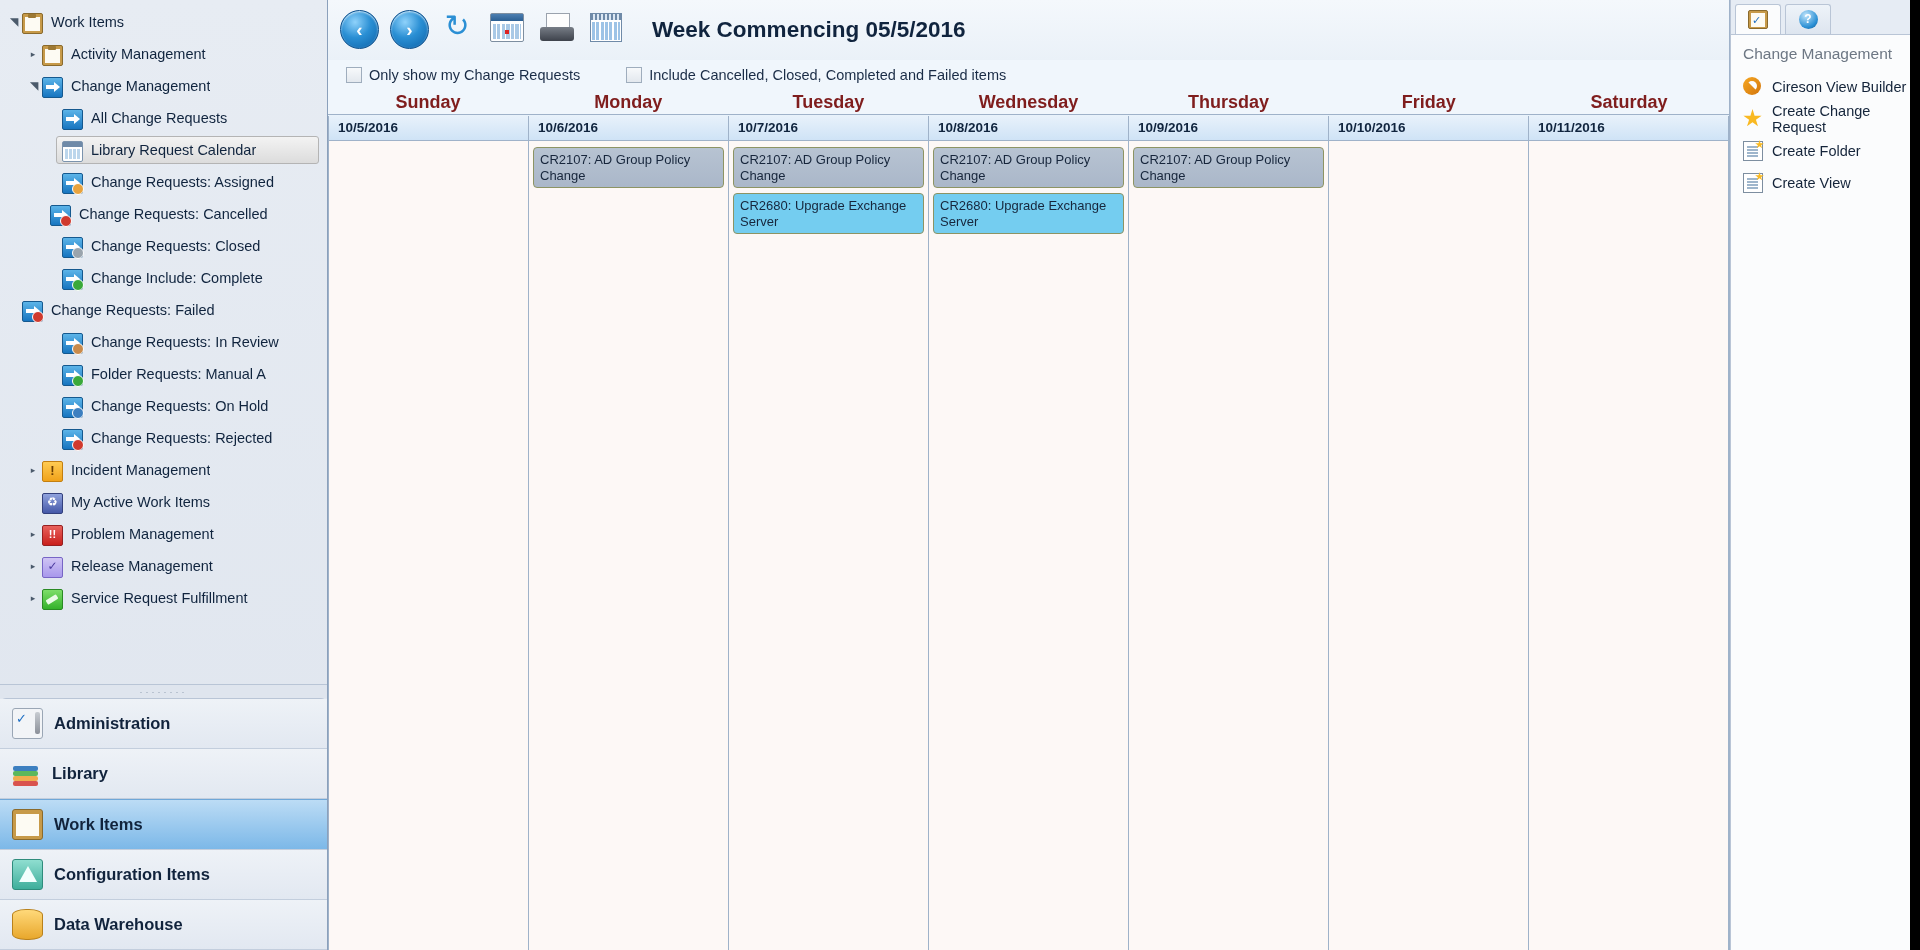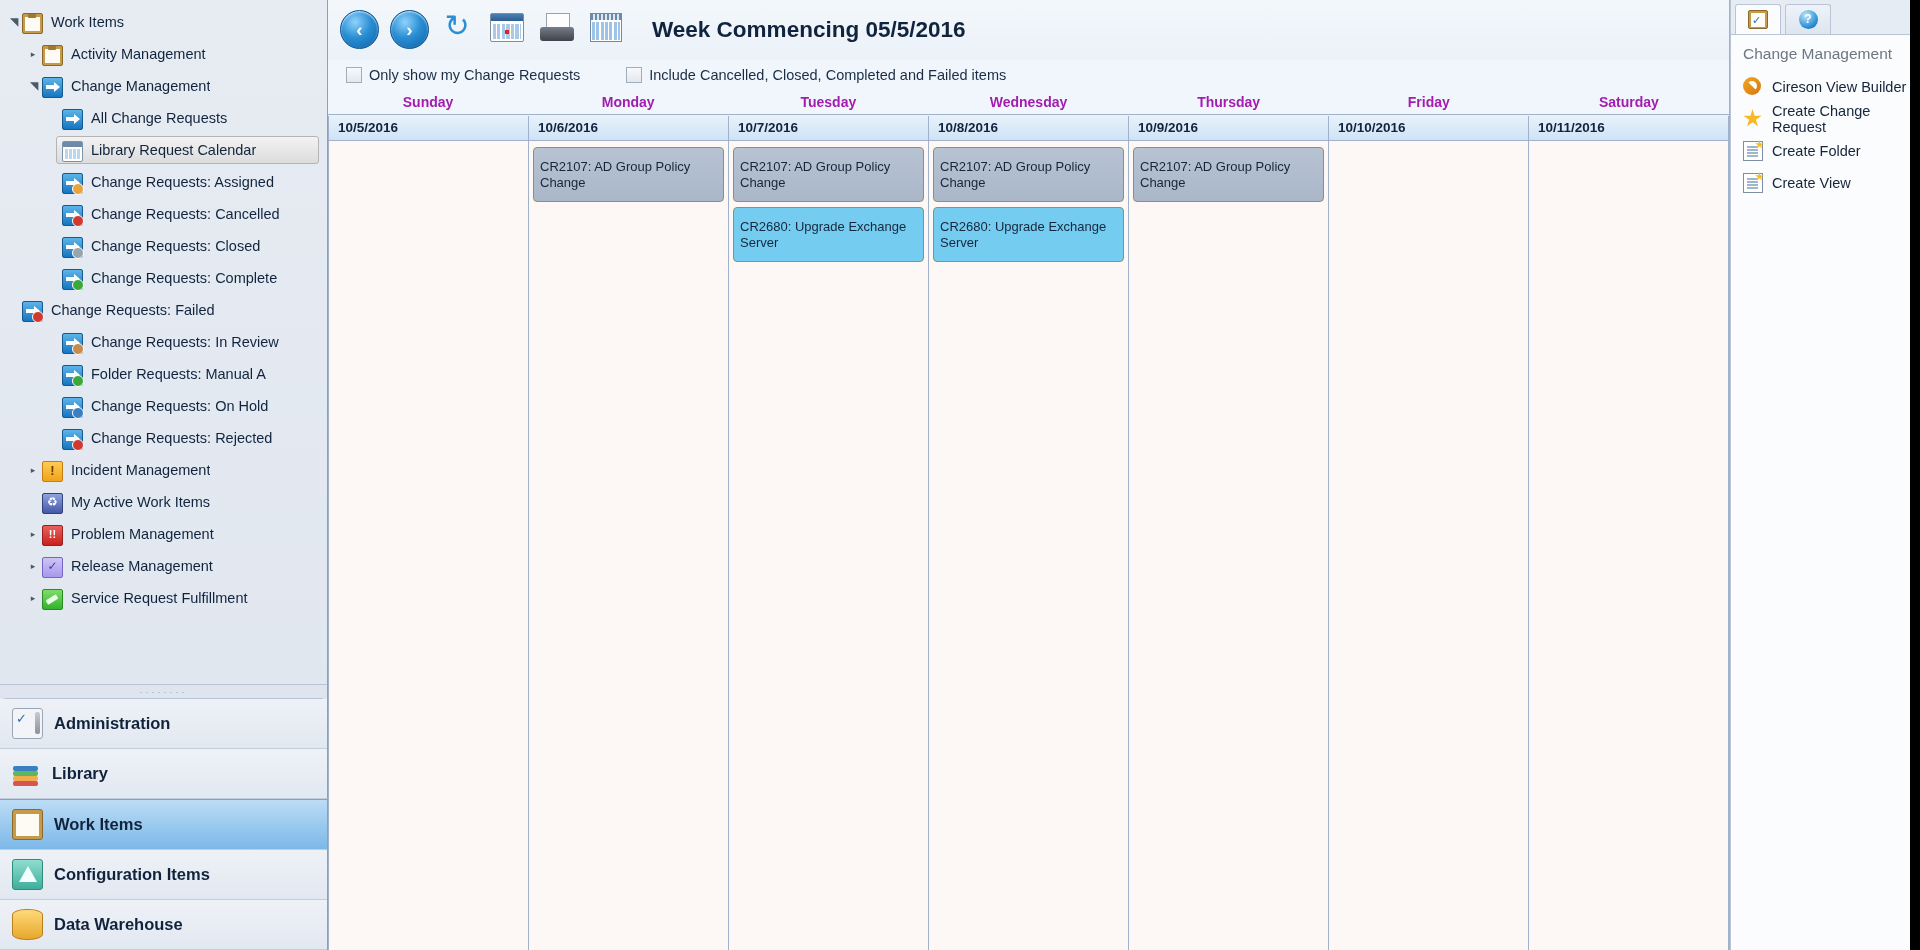--- a/index.html
+++ b/index.html
@@ -113,31 +113,31 @@
 
   .filters{height:30px;flex:0 0 30px;display:flex;align-items:center;padding-left:18px;
     background:#f0f6fc;font-size:14.5px;color:#1a2c46;}
   .cbx{width:14px;height:14px;border:1px solid #9fadbd;background:linear-gradient(180deg,#f7f9fb,#e3e8ee);
     display:inline-block;margin-right:7px;vertical-align:-2px;}
   .fitem{display:flex;align-items:center;cursor:default;}
   .fitem.second{margin-left:46px;}
 
   .calwrap{flex:1 1 auto;display:flex;flex-direction:column;background:#fff;overflow:hidden;}
   .dayhdr{height:24px;flex:0 0 24px;display:flex;background:#f0f6fc;}
-  .dayhdr .dh{flex:1 1 0;text-align:center;font-weight:bold;font-size:14px;color:#a21caf;line-height:24px;}
+  .dayhdr .dh{flex:1 1 0;text-align:center;font-weight:bold;font-size:18px;color:#7f1d1d;line-height:24px;}
   .gridhead{height:25px;flex:0 0 25px;display:flex;border-top:1px solid #9fb2c9;border-bottom:1px solid #9fb2c9;
     background:linear-gradient(180deg,#e9f2fb,#cfe3f6);align-items:flex-end;}
   .gridhead .gh{flex:1 1 0;font-weight:bold;font-size:13.5px;color:#10243e;line-height:24px;padding-left:9px;
     border-right:1px solid #9fb2c9;box-sizing:border-box;}
   .gridhead .gh:first-child{border-left:1px solid #9fb2c9;}
   .gridbody{flex:1 1 auto;display:flex;background:#fdf9f7;}
   .col{flex:1 1 0;border-right:1px solid #9fb2c9;box-sizing:border-box;padding:6px 4px 0 4px;background:#fdf8f6;}
   .col:first-child{border-left:1px solid #9fb2c9;}
   .evt{
-    border:1px solid #8d9464;border-radius:4px;margin-bottom:5px;padding:11px 6px;
+    border:1px solid #8d9464;border-radius:4px;margin-bottom:5px;padding:4px 6px;
     font-size:13px;line-height:15.5px;color:#17263c;cursor:pointer;min-height:30px;box-sizing:border-box;
   }
   .evt.gray{background:linear-gradient(180deg,#b7c3d2,#aab7c9);}
   .evt.blue{background:#74cdf0;}
 
   
   .taskpane{width:190px;flex:0 0 190px;height:950px;background:#fbfcfd;
     border-left:1px solid #b9c5d6;display:flex;flex-direction:column;box-sizing:border-box;}
   .tptabs{height:34px;flex:0 0 34px;display:flex;align-items:flex-end;background:#e6ecf4;border-bottom:1px solid #b9c5d6;}
   .tptab{width:46px;height:30px;display:flex;align-items:center;justify-content:center;
@@ -209,21 +209,21 @@
         </div>
         <div class="tnode" style="padding-left: 44px;">
           <span class="twist"></span>
           <span class="tico">
             <span class="ic ic-arrow">
               <i class="badge" style="background: rgb(232, 163, 61);"></i>
             </span>
           </span>
           <span class="tlabel">Change Requests: Assigned</span>
         </div>
-        <div class="tnode" style="padding-left: 44px;">
+        <div class="tnode" style="padding-left: 32px;">
           <span class="twist"></span>
           <span class="tico">
             <span class="ic ic-arrow">
               <i class="badge" style="background: rgb(208, 58, 46);"></i>
             </span>
           </span>
           <span class="tlabel">Change Requests: Cancelled</span>
         </div>
         <div class="tnode" style="padding-left: 44px;">
           <span class="twist"></span>
@@ -234,21 +234,21 @@
           </span>
           <span class="tlabel">Change Requests: Closed</span>
         </div>
         <div class="tnode" style="padding-left: 44px;">
           <span class="twist"></span>
           <span class="tico">
             <span class="ic ic-arrow">
               <i class="badge" style="background: rgb(58, 169, 58);"></i>
             </span>
           </span>
-          <span class="tlabel">Change Requests: Complete</span>
+          <span class="tlabel">Change Include: Complete</span>
         </div>
         <div class="tnode" style="">
           <span class="twist"></span>
           <span class="tico">
             <span class="ic ic-arrow">
               <i class="badge" style="background: rgb(208, 58, 46);"></i>
             </span>
           </span>
           <span class="tlabel">Change Requests: Failed</span>
         </div>

